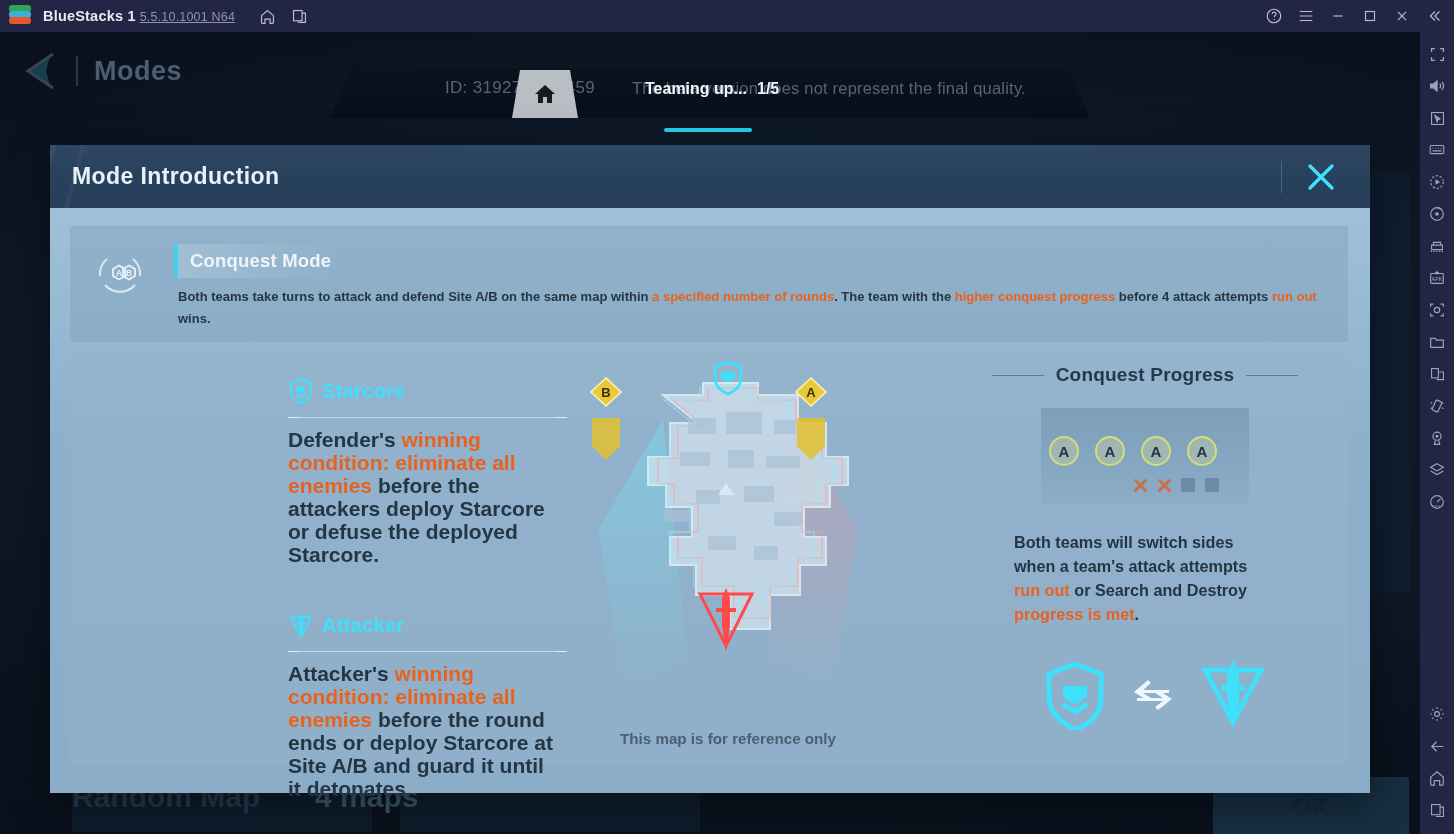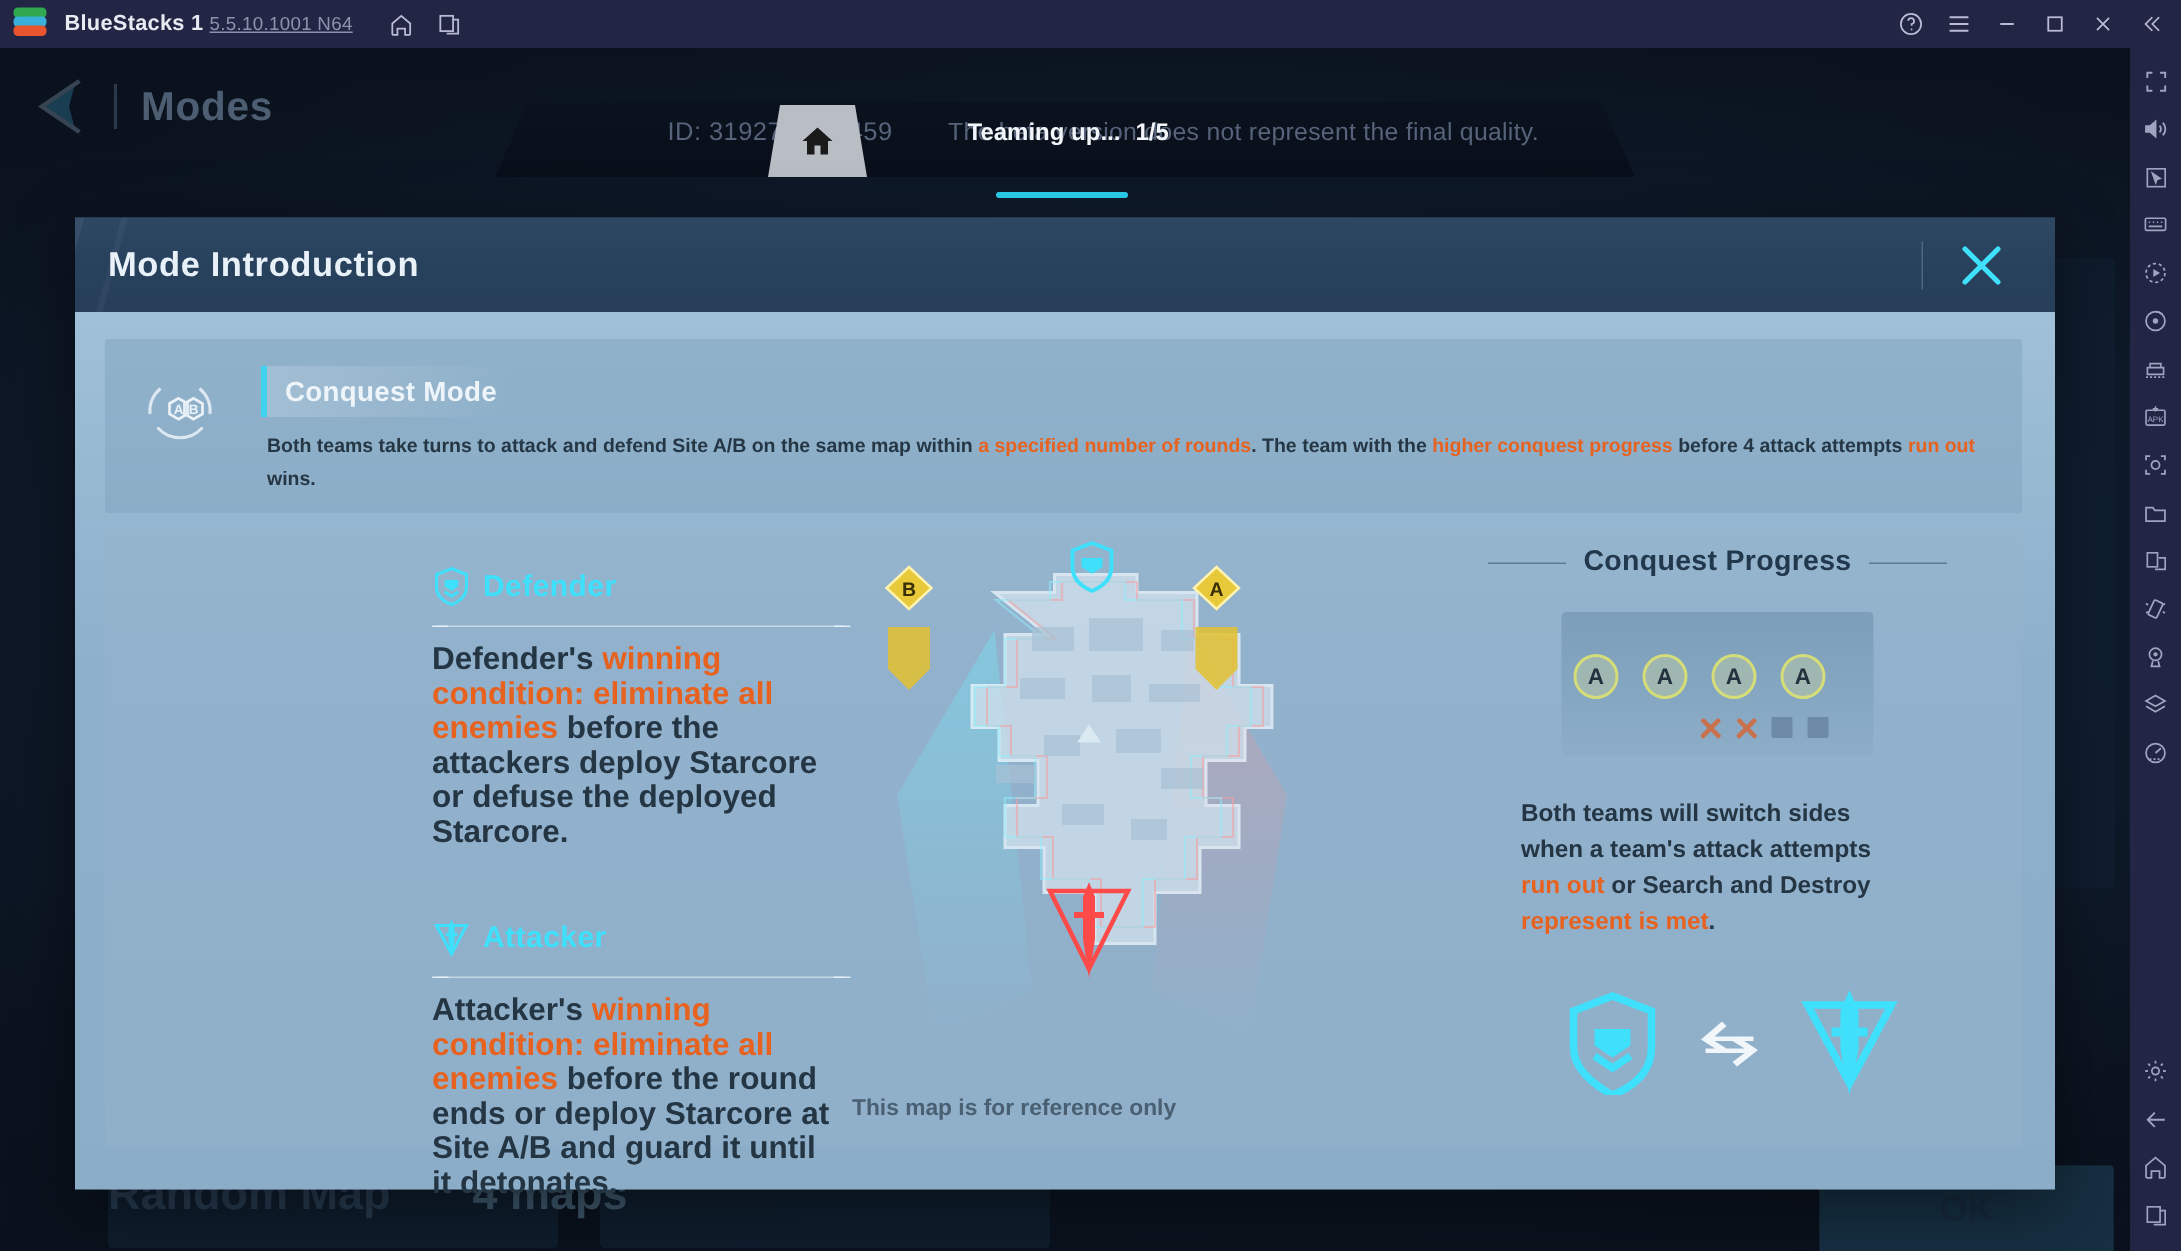--- a/index.html
+++ b/index.html
@@ -183,21 +183,21 @@
   }
   .role-rule::before { left:-3px; } .role-rule::after { right:-4px; }
   .role-text {
     color:#243544; font-size:21px; line-height:23px; font-weight:bold; width:272px;
   }
   #attacker-block { margin-top:44px; }
 
   
   #map-area { position:absolute; left:498px; top:6px; width:320px; height:400px; }
   #map-caption {
-    position:absolute; left:0; top:370px; width:320px; 
+    position:absolute; left:0; top:370px; width:320px; text-align:center;
     color:#4a6072; font-size:15.2px; font-weight:bold;
   }
 
   
   #col-right { position:absolute; left:900px; top:6px; width:350px; }
   #cp-head { display:flex; align-items:center; justify-content:center; height:30px; }
   .cp-line { width:52px; height:1px; background:rgba(60,82,100,.6); }
   #cp-title { color:#22384c; font-size:19px; font-weight:bold; margin:0 12px; letter-spacing:.2px; }
   #cp-box {
     position:relative; margin:18px auto 0 auto; width:208px; height:96px;
@@ -367,21 +367,21 @@
 
           <div>
             <div class="role-head">
               <span class="role-icon">
                 <svg width="26" height="28" viewBox="0 0 26 28" fill="none" stroke="#3fe0fb" stroke-width="2">
                   <path d="M13 2 L23 6 v8 c0 6-4.5 10-10 12 C7.5 24 3 20 3 14 V6 Z"></path>
                   <path d="M8.5 9.5 h9 v4.5 l-4.5 3 -4.5-3 z" fill="#3fe0fb" stroke="none"></path>
                   <path d="M8.5 17.5 l4.5 3 4.5-3" stroke-width="2"></path>
                 </svg>
               </span>
-              <span class="role-title">Defender</span>
+              <span class="role-title">Starcore</span>
             </div>
             <div class="role-rule"></div>
             <div class="role-text"><span>Defender's </span><span class="hl">winning condition: eliminate all enemies</span><span> before the attackers deploy Starcore or defuse the deployed Starcore.</span></div>
           </div>
 
           <div id="attacker-block">
             <div class="role-head">
               <span class="role-icon">
                 <svg width="26" height="28" viewBox="0 0 26 28" fill="none" stroke="#3fe0fb" stroke-width="2">
                   <path d="M3 6 H23 L13 25 Z"></path>
@@ -475,21 +475,21 @@
               <div class="cp-circle">A</div>
             </div>
             <div id="cp-marks">
               <span class="cp-mark x"></span>
               <span class="cp-mark x"></span>
               <span class="cp-mark sq"></span>
               <span class="cp-mark sq"></span>
             </div>
           </div>
 
-          <div id="cp-desc"><span>Both teams will switch sides when a team's attack attempts </span><span class="hl">run out</span><span> or Search and Destroy </span><span class="hl">represent is met</span><span>.</span></div>
+          <div id="cp-desc"><span>Both teams will switch sides when a team's attack attempts </span><span class="hl">run out</span><span> or Search and Destroy </span><span class="hl">progress is met</span><span>.</span></div>
 
           <div id="swap-row">
             <span>
               <svg width="64" height="70" viewBox="0 0 64 70" fill="none" stroke="#3fe0fb" stroke-width="5">
                 <path d="M32 4 L58 14 v24 c0 16-11 26-26 32 C21 64 6 54 6 38 V14 Z"></path>
                 <path d="M20 26 h24 v11 l-12 8 -12-8 z" fill="#3fe0fb" stroke="none"></path>
                 <path d="M20 44 l12 8 12-8" stroke-width="5"></path>
               </svg>
             </span>
             <span id="swap-arrows">

